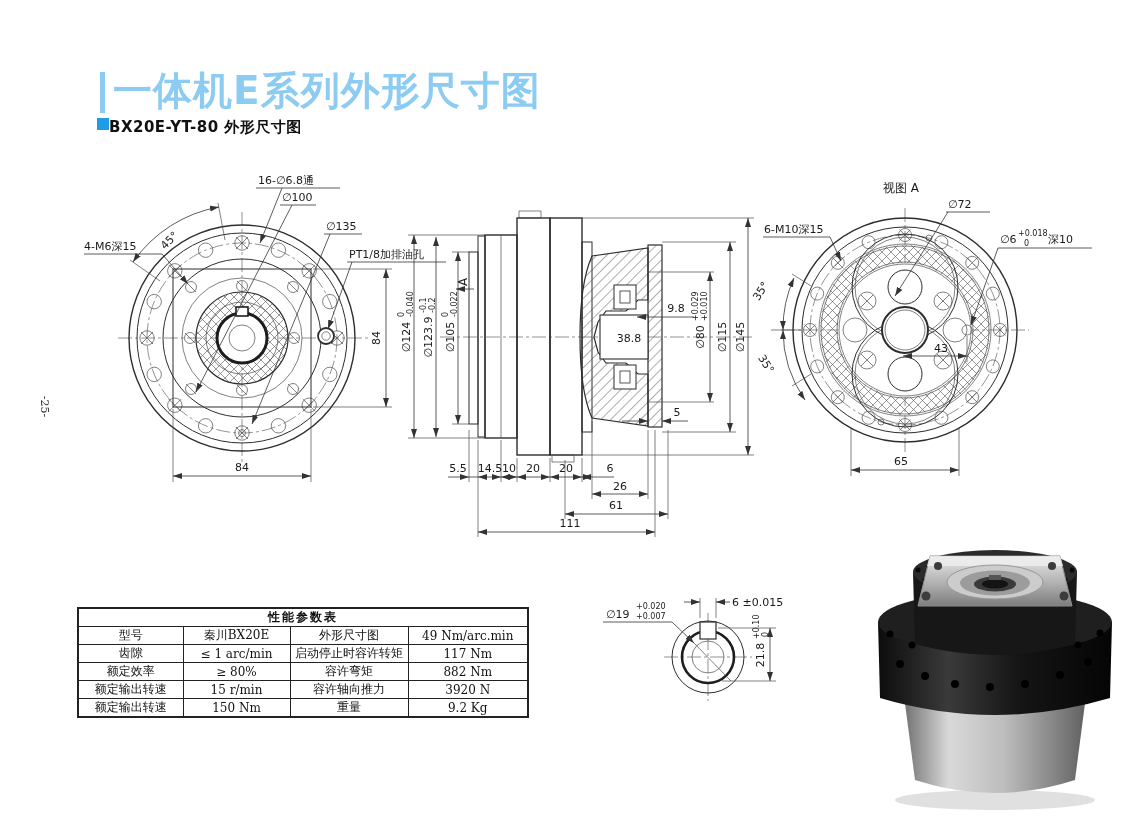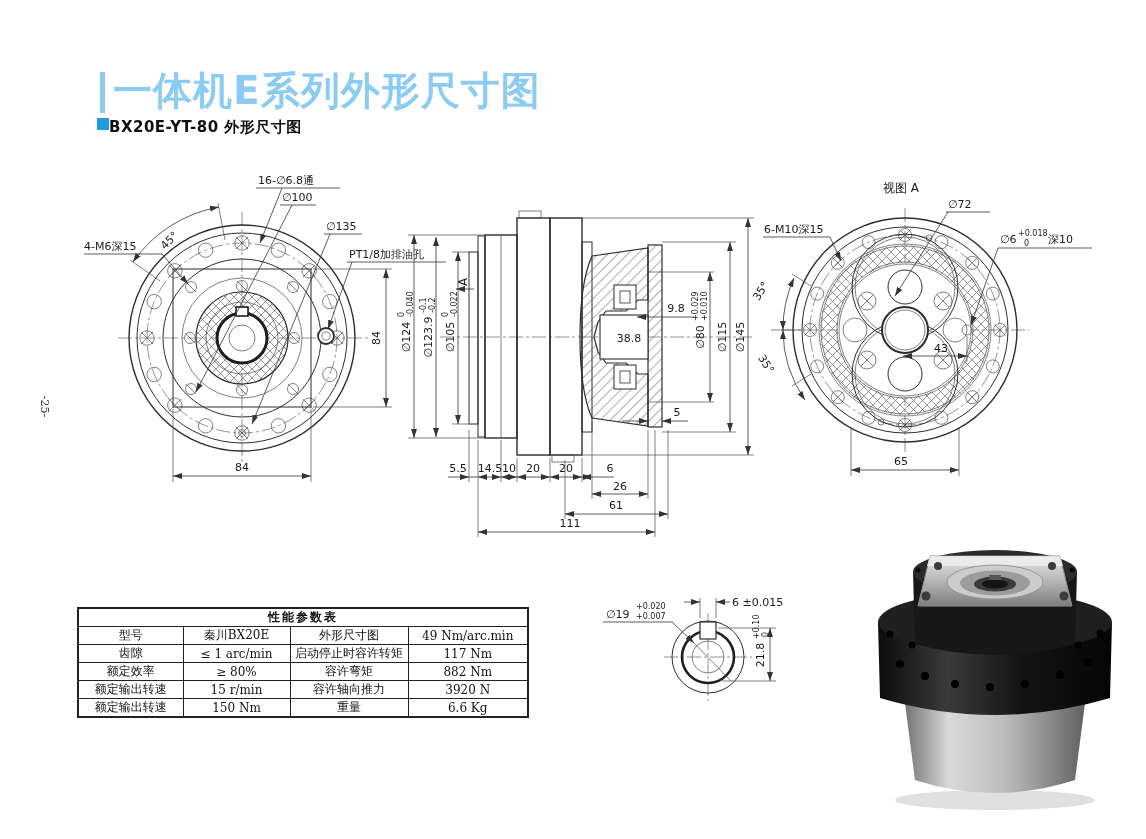--- a/index.html
+++ b/index.html
@@ -456,21 +456,21 @@
     <tr>
       <td>额定输出转速</td>
       <td>15 r/min</td>
       <td>容许轴向推力</td>
       <td>3920 N</td>
     </tr>
     <tr>
       <td>额定输出转速</td>
       <td>150 Nm</td>
       <td>重量</td>
-      <td>6.6 Kg</td>
+      <td>9.2 Kg</td>
     </tr>
   </tbody>
     </table>
 
   <svg style="left:845px;top:530px;" width="300" height="300" viewBox="845 530 300 300">
     <ellipse cx="995" cy="800" rx="100" ry="10" fill="#000" opacity=".12"></ellipse>
 
     <path d="M903,688 L915,780 Q995,806 1075,780 L1087,688 Z" fill="url(#silver)"></path>
 
     <path d="M878,622 L880,698 Q995,732 1110,698 L1112,622 Z" fill="url(#blackbody)"></path>

